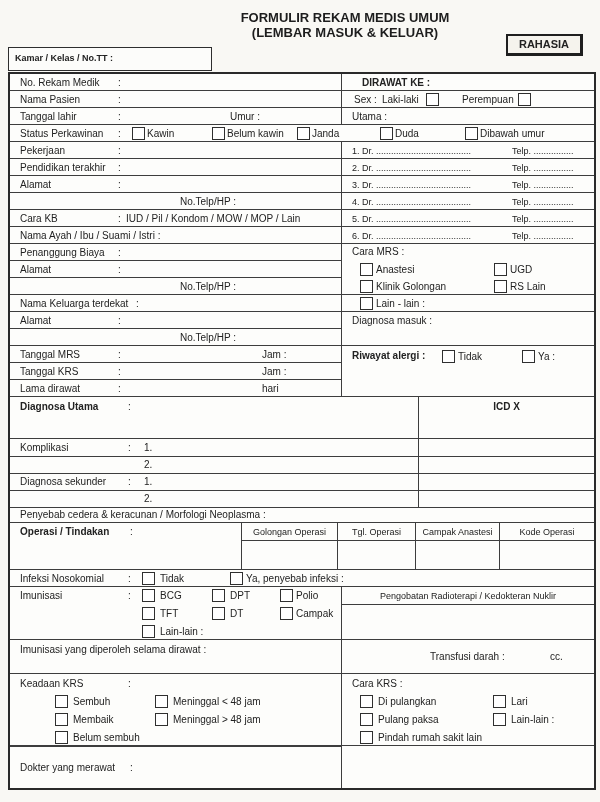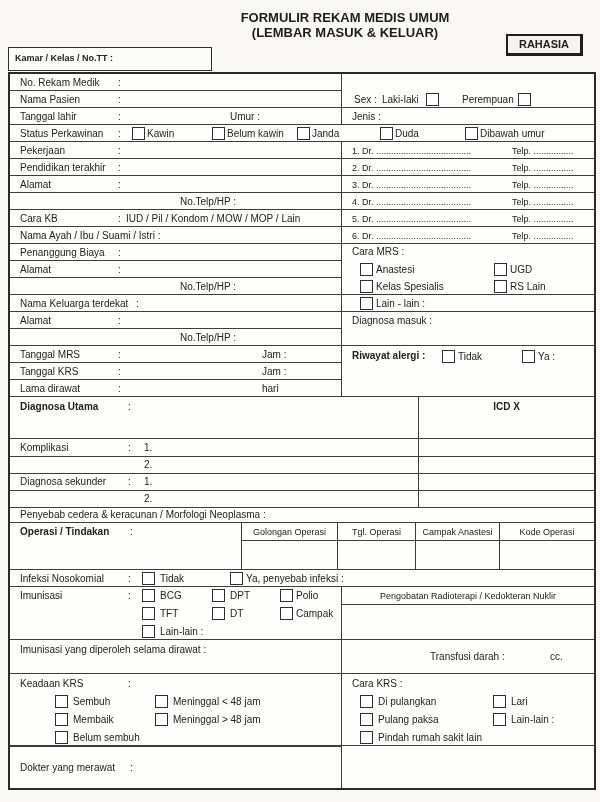--- a/index.html
+++ b/index.html
@@ -42,40 +42,43 @@
   <div class="room-box">
     <span class="t" style="left:6px;top:5px">Kamar / Kelas / No.TT :</span>
   </div>
 
   <div class="tbl">
 
     <div class="c" style="left:0;top:0;width:332px;height:17px">
       <span class="t" style="left:10px;top:3px">No. Rekam Medik</span>
       <span class="t" style="left:108px;top:3px">:</span>
     </div>
+    <div class="c nr" style="left:332px;top:0;width:252px;height:17px">
+      <span class="t b" style="left:20px;top:3px">DIRAWAT KE :</span>
+    </div>
 
     <div class="c" style="left:0;top:17px;width:332px;height:17px">
       <span class="t" style="left:10px;top:3px">Nama Pasien</span>
       <span class="t" style="left:108px;top:3px">:</span>
     </div>
     <div class="c nr" style="left:332px;top:17px;width:252px;height:17px">
       <span class="t" style="left:12px;top:3px">Sex :</span>
       <span class="t" style="left:40px;top:3px">Laki-laki</span>
       <span class="cb" style="left:84px;top:2px"></span>
       <span class="t" style="left:120px;top:3px">Perempuan</span>
       <span class="cb" style="left:176px;top:2px"></span>
     </div>
 
     <div class="c" style="left:0;top:34px;width:332px;height:17px">
       <span class="t" style="left:10px;top:3px">Tanggal lahir</span>
       <span class="t" style="left:108px;top:3px">:</span>
       <span class="t" style="left:220px;top:3px">Umur :</span>
     </div>
     <div class="c nr" style="left:332px;top:34px;width:252px;height:17px">
-      <span class="t" style="left:10px;top:3px">Jenis :</span>
+      <span class="t" style="left:10px;top:3px">Utama :</span>
     </div>
 
     <div class="c nr" style="left:0;top:51px;width:584px;height:17px">
       <span class="t" style="left:10px;top:3px">Status Perkawinan</span>
       <span class="t" style="left:108px;top:3px">:</span>
       <span class="cb" style="left:122px;top:2px"></span>
       <span class="t" style="left:137px;top:3px">Kawin</span>
       <span class="cb" style="left:202px;top:2px"></span>
       <span class="t" style="left:217px;top:3px">Belum kawin</span>
       <span class="cb" style="left:287px;top:2px"></span>
@@ -147,21 +150,21 @@
       <span class="t" style="left:170px;top:3px">No.Telp/HP :</span>
     </div>
 
     <div class="c nr" style="left:332px;top:170px;width:252px;height:51px">
       <span class="t" style="left:10px;top:2px">Cara MRS :</span>
       <span class="cb" style="left:18px;top:19px"></span>
       <span class="t" style="left:34px;top:20px">Anastesi</span>
       <span class="cb" style="left:152px;top:19px"></span>
       <span class="t" style="left:168px;top:20px">UGD</span>
       <span class="cb" style="left:18px;top:36px"></span>
-      <span class="t" style="left:34px;top:37px">Kelas Spesialis</span>
+      <span class="t" style="left:34px;top:37px">Klinik Golongan</span>
       <span class="cb" style="left:152px;top:36px"></span>
       <span class="t" style="left:168px;top:37px">RS Lain</span>
     </div>
 
     <div class="c" style="left:0;top:221px;width:332px;height:17px">
       <span class="t" style="left:10px;top:3px">Nama Keluarga terdekat</span>
       <span class="t" style="left:126px;top:3px">:</span>
     </div>
     <div class="c nr" style="left:332px;top:221px;width:252px;height:17px">
       <span class="cb" style="left:18px;top:2px"></span>

